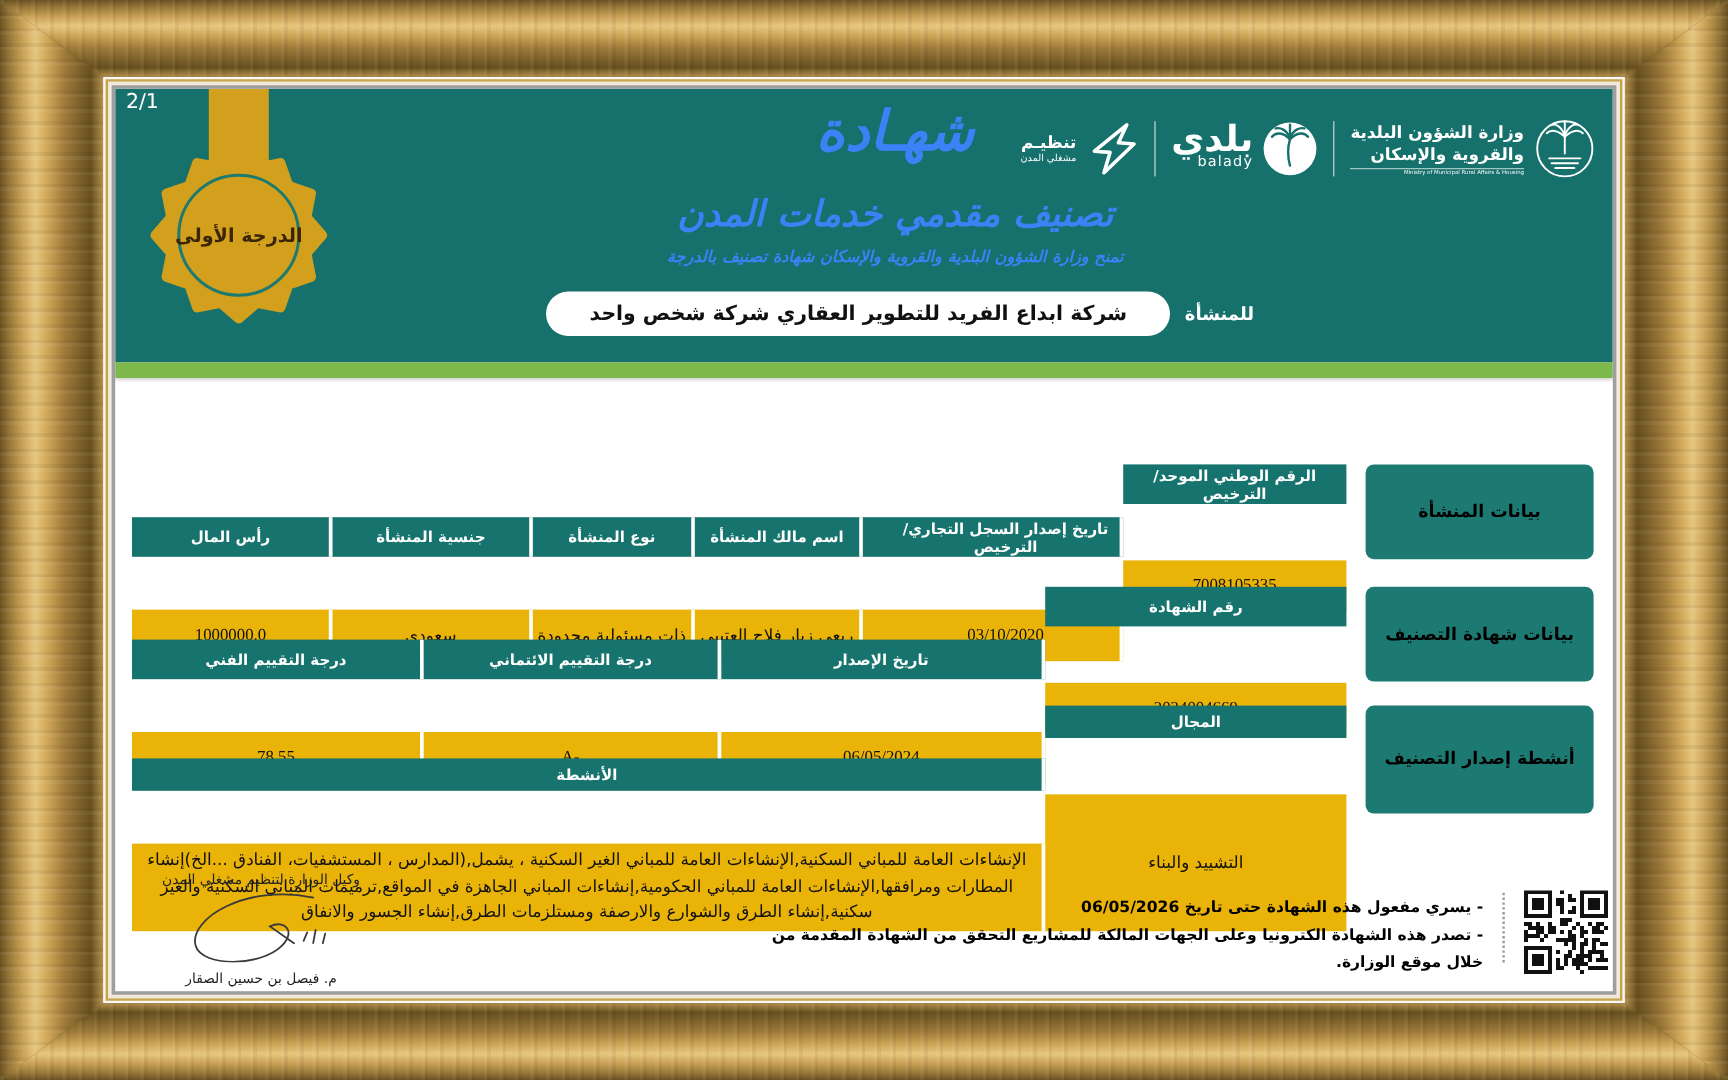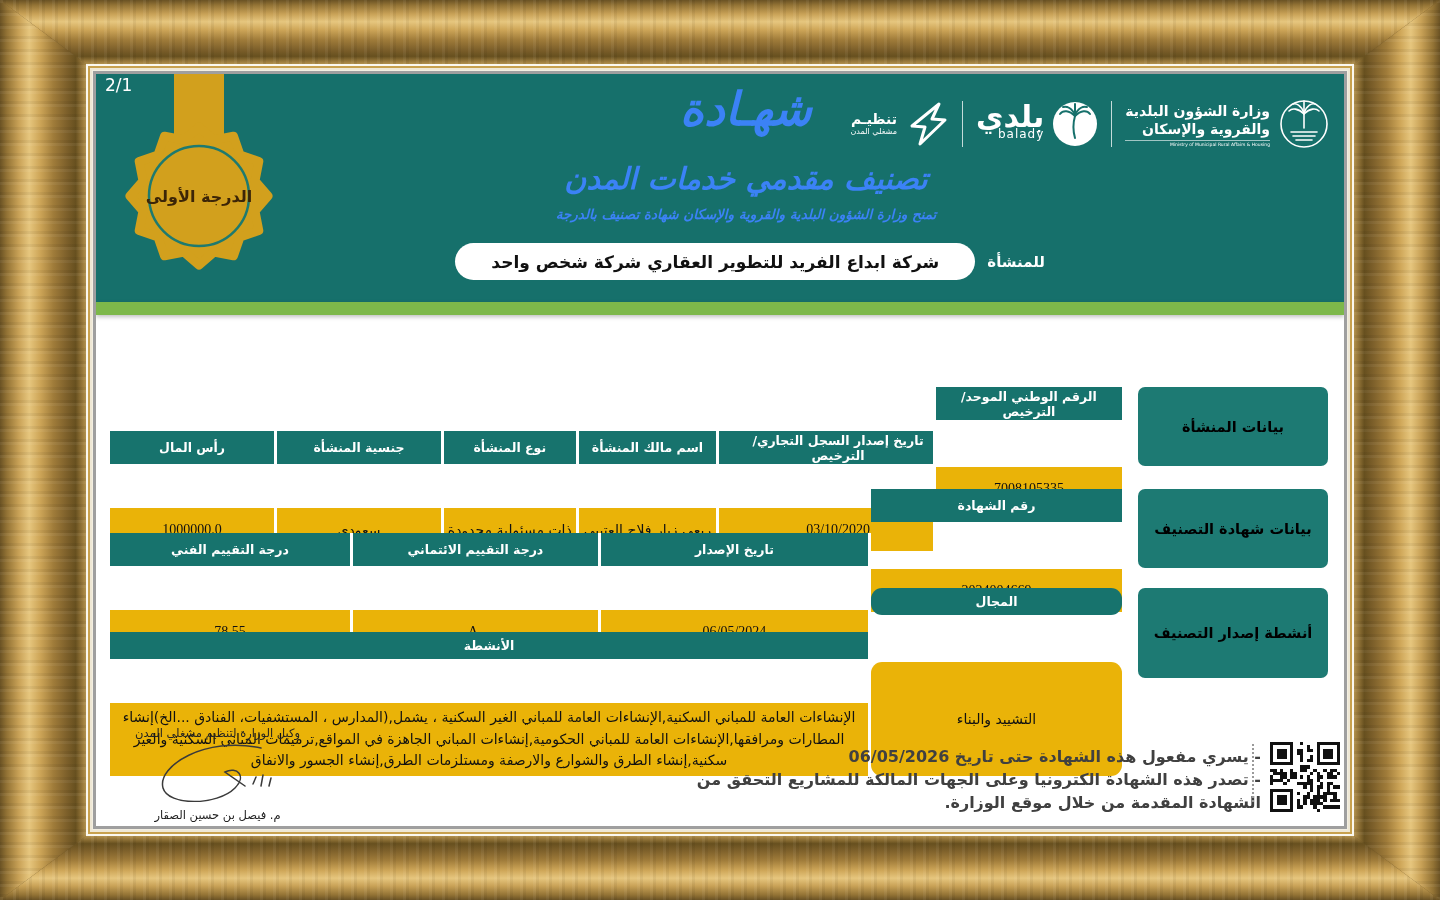--- a/index.html
+++ b/index.html
@@ -66,31 +66,31 @@
   .cell{box-sizing:border-box;display:flex;align-items:center;justify-content:center;
     text-align:center;}
   .thead .cell{background:#17736d;color:#fff;font-size:12.5px;font-weight:bold;height:33px;}
   .trow .cell{background:#eab308;color:#111;font-size:14px;height:43px;margin-top:3px;}
   .cell + .cell{border-right:3px solid #fff;margin-top:44px;}
   .num{font-family:"Liberation Serif",serif;font-size:17px;direction:ltr;}
   .s1{top:313px;height:79px;} .s2{top:415px;height:79px;} .s3{top:514px;height:90px;}
   .t1c0{width:18.4%;} .t1c1{width:21.4%;padding-left:24px;} .t1c2{width:13.9%;} .t1c3{width:13.3%;}
   .t1c4{width:16.5%;} .t1c5{width:16.5%;}
   .t2c0{width:24.8%;} .t2c1{width:26.7%;} .t2c2{width:24.5%;} .t2c3{width:24.0%;}
-  .t3c0{width:24.8%;border-radius:11px;} .t3c1{width:75.2%;}
+  .t3c0{width:24.8%;} .t3c1{width:75.2%;}
   .s3 .thead .cell{height:27px;}
   .s3 .trow .cell{height:auto;min-height:60px;}
   .act-cell{font-size:11.5px;line-height:1.55;padding:4px 8px;}
 
   
   .sig{position:absolute;left:24px;top:652px;width:195px;text-align:center;color:#222;}
   .sig-title{font-size:11.5px;}
   .sig-name{font-size:11.5px;margin-top:2px;}
-  .notes{position:absolute;right:83px;top:671px;width:620px;text-align:right;
-    color:#404040;font-size:16px;font-weight:bold;line-height:23px;}
+  .notes{position:absolute;right:108px;top:671px;width:620px;text-align:right;
+    color:#000000;font-size:13px;font-weight:bold;line-height:23px;}
   .qr-wrap{position:absolute;left:1174px;top:668px;width:70px;height:70px;}
   .qr-dots{position:absolute;left:1156px;top:670px;height:58px;width:0;
     border-left:2px dotted #9a9a9a;}
 </style>
 </head>
 <body>
 
 <div class="stage">
   <div class="fs fs-top"></div>
   <div class="fs fs-bot"></div>

